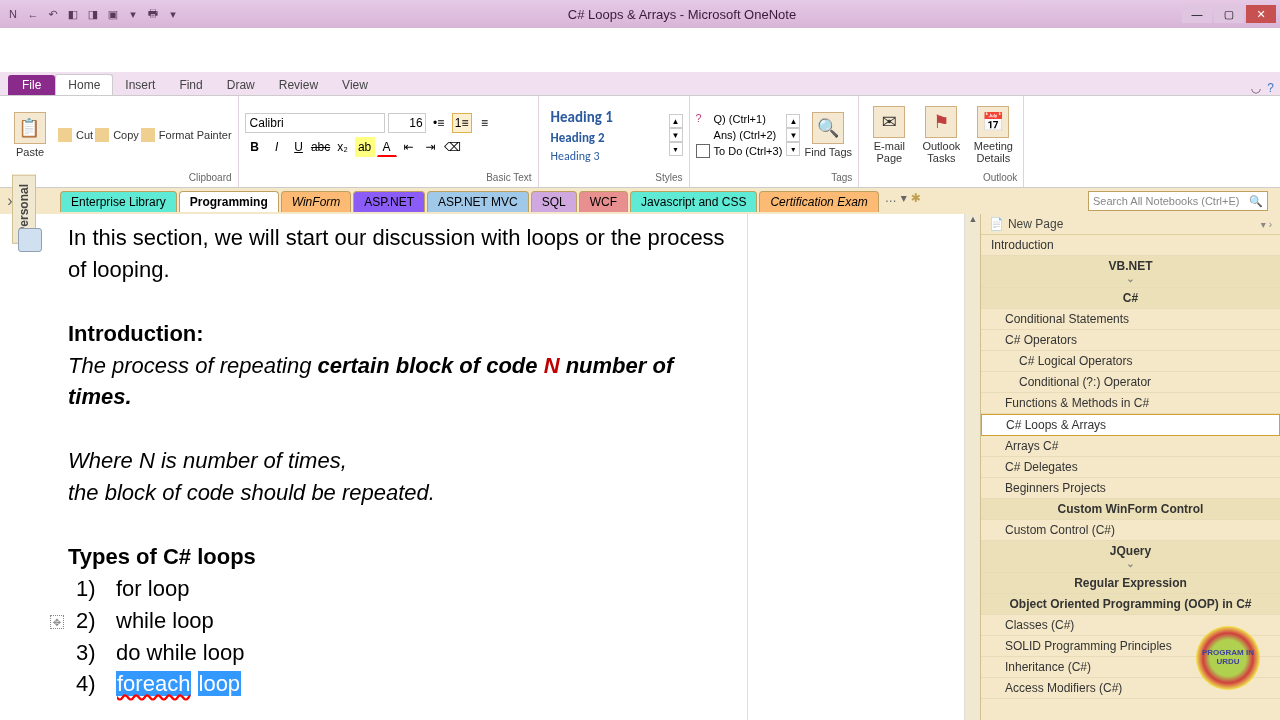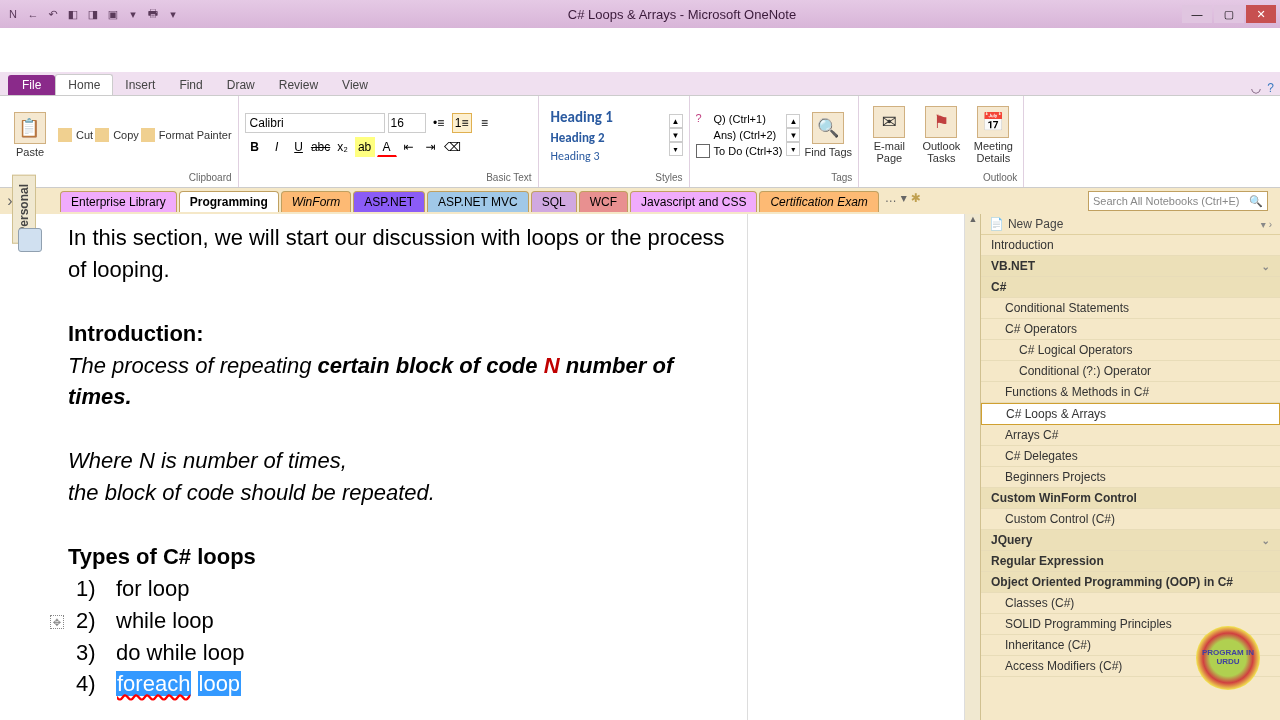--- a/index.html
+++ b/index.html
@@ -28,21 +28,21 @@
 .group { border-right: 1px solid #e0d0e0; padding: 2px 6px; display: flex; flex-direction: column; }
 .group-body { flex: 1; display: flex; align-items: center; }
 .group-label { font-size: 10px; color: #666; text-align: right; padding-bottom: 2px; }
 .big-btn { display: flex; flex-direction: column; align-items: center; justify-content: center; width: 48px; font-size: 11px; color: #333; }
 .big-btn .icon { width: 32px; height: 32px; background: #f5e8d0; border: 1px solid #d0b080; margin-bottom: 2px; display: flex; align-items: center; justify-content: center; font-size: 18px; }
 .clipboard-sub { display: flex; flex-direction: row; gap: 2px; font-size: 11px; color: #333; margin-left: 4px; }
 .clip-row { display: flex; align-items: center; gap: 4px; }
 .clip-icon { width: 14px; height: 14px; background: #f0d090; display: inline-block; }
 .font-row { display: flex; gap: 3px; align-items: center; }
 .font-select { width: 140px; height: 20px; border: 1px solid #ccc; font-size: 12px; padding: 0 4px; }
-.size-select { width: 38px; height: 20px; border: 1px solid #ccc; font-size: 12px; padding: 0 2px; }
+.size-select { width: 38px; height: 20px; border: 1px solid #ccc; font-size: 12px; padding: 0 2px; text-align: right; }
 .fmt-btn { width: 20px; height: 20px; border: 1px solid transparent; display: flex; align-items: center; justify-content: center; font-size: 12px; cursor: pointer; }
 .fmt-row { display: flex; gap: 2px; margin-top: 4px; }
 .style-gallery { display: flex; flex-direction: column; gap: 2px; width: 120px; }
 .style-item { font-size: 12px; padding: 1px 6px; }
 .style-h1 { font-family: Calibri; font-size: 15px; color: #2a5aa0; font-weight: bold; }
 .style-h2 { font-family: Calibri; font-size: 13px; color: #2a5aa0; font-weight: bold; }
 .style-h3 { font-family: Calibri; font-size: 12px; color: #2a5aa0; }
 .gallery-nav { display: flex; flex-direction: column; justify-content: center; margin-left: 4px; }
 .gallery-arrow { width: 14px; height: 14px; border: 1px solid #ccc; font-size: 8px; display: flex; align-items: center; justify-content: center; }
 .tags-body { display: flex; flex-direction: column; gap: 2px; font-size: 11px; }
@@ -50,21 +50,21 @@
 .tag-icon { width: 14px; height: 14px; display: inline-block; }
 .outlook-btns { display: flex; gap: 4px; }
 
 
 .nb-row { height: 26px; background: #f5e8c8; display: flex; align-items: center; position: relative; }
 .nb-expand { width: 20px; text-align: center; color: #666; }
 .vtab { position: absolute; left: 12px; top: 175px; writing-mode: vertical-rl; transform: rotate(180deg); background: #f0e8d0; border: 1px solid #d0c090; padding: 8px 4px; font-size: 12px; font-weight: bold; color: #444; }
 .nb-icon { position: absolute; left: 18px; top: 228px; width: 24px; height: 24px; background: #d0e0f0; border: 1px solid #90a0b0; border-radius: 3px; }
 .section-tabs { display: flex; margin-left: 40px; }
 .section-tab { padding: 3px 10px; font-size: 12px; border: 1px solid #c0a060; border-bottom: none; border-radius: 4px 4px 0 0; margin-right: 2px; cursor: pointer; }
-.st-green { background: #f0abfc; }
+.st-green { background: #5eead4; }
 .st-yellow { background: #8b5cf6; }
 .st-orange { background: #fdba74; font-style: italic; }
 .st-blue { background: #a0c8e8; }
 .st-purple { background: #d0a8e0; }
 .st-red { background: #e89090; }
 .section-tab.active { background: #fff; font-weight: bold; }
 .more-tabs { margin-left: 4px; font-size: 12px; color: #666; cursor: pointer; }
 .search-box { position: absolute; right: 12px; width: 180px; height: 20px; border: 1px solid #c0a060; font-size: 11px; padding: 0 4px; background: #fff; color: #888; display: flex; align-items: center; justify-content: space-between; }
 
 
@@ -79,21 +79,21 @@
 .highlighted { background: #3399ff; color: #fff; padding: 0 1px; }
 .wavy { text-decoration: underline wavy red; }
 .handle { position: absolute; left: 50px; top: 401px; width: 14px; height: 14px; border: 1px dotted #888; color: #888; font-size: 10px; display: flex; align-items: center; justify-content: center; background: #fff; }
 .vscroll { width: 16px; background: #f0e8d0; border-left: 1px solid #ddd; position: relative; margin-left: auto; }
 .vscroll .arrow { width: 16px; height: 16px; text-align: center; font-size: 9px; color: #666; position: absolute; }
 
 
 .pages-panel { width: 300px; background: #f5e8c8; border-left: 1px solid #d0c090; display: flex; flex-direction: column; position: relative; }
 .new-page { padding: 3px 8px; font-size: 12px; color: #444; border-bottom: 1px solid #e0d0a0; display: flex; align-items: center; gap: 4px; }
 .page-item { padding: 3px 10px; font-size: 12px; color: #333; border-bottom: 1px solid #e8dcb8; cursor: pointer; display: flex; align-items: center; justify-content: space-between; }
-.page-item.group-head { font-weight: bold; background: #ece0b8; }
+.page-item.group-head { font-weight: bold; background: #ece0b8; flex-direction: column; }
 .page-item.sub { padding-left: 24px; }
 .page-item.sub2 { padding-left: 38px; }
 .page-item.active { background: #fff; border: 1px solid #d0a030; }
 .chev { font-size: 10px; color: #888; }
 
 
 .status { height: 18px; background: #f0e8d0; border-top: 1px solid #d0c090; }
 
 
 .badge { position: absolute; right: 20px; bottom: 30px; width: 64px; height: 64px; border-radius: 50%; background: radial-gradient(circle, #b0d050 40%, #d04040 55%, #f0e050 70%); display: flex; align-items: center; justify-content: center; font-size: 8px; font-weight: bold; color: #4040a0; text-align: center; line-height: 1.1; }

